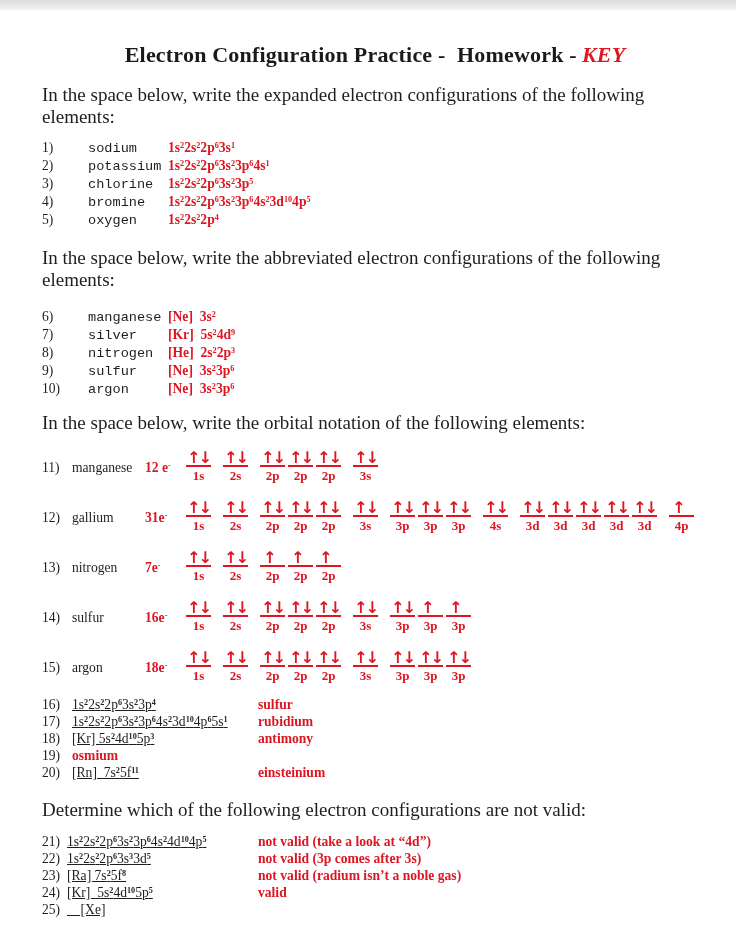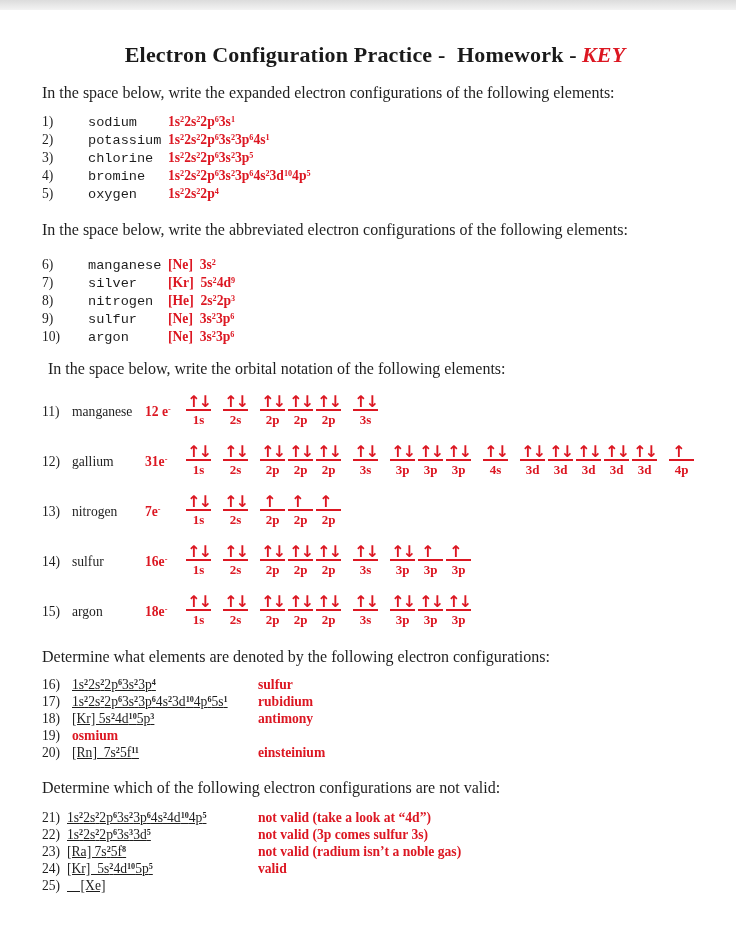--- a/index.html
+++ b/index.html
@@ -20,23 +20,23 @@
     font-weight: bold;
     letter-spacing: 0.2px;
     margin-top: 2px;
     color: #1a1a1a;
     white-space: pre;
   }
   .title .key { color: var(--red); margin-left: 5px; font-style: italic; }
 
   :root { --red: #dc1722; }
 
-  .intro { font-size: 16px; margin-top: 16px; color: #1e1e1e; }
+  .intro { font-size: 19px; margin-top: 16px; color: #1e1e1e; }
   .intro.mt18 { margin-top: 18px; }
-  .intro.mt14 { margin-top: 14px; margin-left: 6px; }
+  .intro.mt14 { margin-top: 14px; }
   .intro.mt20 { margin-top: 20px; }
 
   .item-list { margin-top: 11px; }
   .item-list.mt17 { margin-top: 17px; }
   .item-list.mt10 { margin-top: 10px; }
   .item-list.mt12 { margin-top: 12px; }
 
   .cfg-row { display: flex; font-size: 13.6px; line-height: 17px; align-items: baseline; }
   .col-num  { width: 46px; flex: none; }
   .col-name { width: 80px; flex: none; font-family: Liberation Mono, monospace; }
@@ -189,21 +189,20 @@
       <span class="o-orbs"><span class="orb-group"><span class="orb"><span class="arrows">↑↓</span><span class="olbl">1s</span></span></span><span class="orb-group"><span class="orb"><span class="arrows">↑↓</span><span class="olbl">2s</span></span></span><span class="orb-group"><span class="orb"><span class="arrows">↑↓</span><span class="olbl">2p</span></span><span class="orb"><span class="arrows">↑↓</span><span class="olbl">2p</span></span><span class="orb"><span class="arrows">↑↓</span><span class="olbl">2p</span></span></span><span class="orb-group"><span class="orb"><span class="arrows">↑↓</span><span class="olbl">3s</span></span></span><span class="orb-group"><span class="orb"><span class="arrows">↑↓</span><span class="olbl">3p</span></span><span class="orb half"><span class="arrows">↑</span><span class="olbl">3p</span></span><span class="orb half"><span class="arrows">↑</span><span class="olbl">3p</span></span></span></span>
     </div>
     <div class="orb-row">
       <span class="o-num">15)</span>
       <span class="o-name">argon</span>
       <span class="o-elec red-cfg">18e<sup>-</sup></span>
       <span class="o-orbs"><span class="orb-group"><span class="orb"><span class="arrows">↑↓</span><span class="olbl">1s</span></span></span><span class="orb-group"><span class="orb"><span class="arrows">↑↓</span><span class="olbl">2s</span></span></span><span class="orb-group"><span class="orb"><span class="arrows">↑↓</span><span class="olbl">2p</span></span><span class="orb"><span class="arrows">↑↓</span><span class="olbl">2p</span></span><span class="orb"><span class="arrows">↑↓</span><span class="olbl">2p</span></span></span><span class="orb-group"><span class="orb"><span class="arrows">↑↓</span><span class="olbl">3s</span></span></span><span class="orb-group"><span class="orb"><span class="arrows">↑↓</span><span class="olbl">3p</span></span><span class="orb"><span class="arrows">↑↓</span><span class="olbl">3p</span></span><span class="orb"><span class="arrows">↑↓</span><span class="olbl">3p</span></span></span></span>
     </div>
   </div>
 
-  <div class="intro mt20">Determine what elements are denoted by the following electron configurations:</div>
   <div class="item-list mt10">
     <div class="cfg-row">
       <span class="id-num">16)</span>
       <span class="id-cfg blk-cfg">1s<sup>2</sup>2s<sup>2</sup>2p<sup>6</sup>3s<sup>2</sup>3p<sup>4</sup></span>
       <span class="answer">sulfur</span>
     </div>
     <div class="cfg-row">
       <span class="id-num">17)</span>
       <span class="id-cfg blk-cfg">1s<sup>2</sup>2s<sup>2</sup>2p<sup>6</sup>3s<sup>2</sup>3p<sup>6</sup>4s<sup>2</sup>3d<sup>10</sup>4p<sup>6</sup>5s<sup>1</sup></span>
       <span class="answer">rubidium</span>
@@ -227,21 +226,21 @@
   <div class="intro mt18">Determine which of the following electron configurations are not valid:</div>
   <div class="item-list mt12">
     <div class="cfg-row">
       <span class="vd-num">21)</span>
       <span class="vd-cfg blk-cfg">1s<sup>2</sup>2s<sup>2</sup>2p<sup>6</sup>3s<sup>2</sup>3p<sup>6</sup>4s<sup>2</sup>4d<sup>10</sup>4p<sup>5</sup></span>
       <span class="answer">not valid (take a look at “4d”)</span>
     </div>
     <div class="cfg-row">
       <span class="vd-num">22)</span>
       <span class="vd-cfg blk-cfg">1s<sup>2</sup>2s<sup>2</sup>2p<sup>6</sup>3s<sup>3</sup>3d<sup>5</sup></span>
-      <span class="answer">not valid (3p comes sulfur 3s)</span>
+      <span class="answer">not valid (3p comes after 3s)</span>
     </div>
     <div class="cfg-row">
       <span class="vd-num">23)</span>
       <span class="vd-cfg blk-cfg">[Ra] 7s<sup>2</sup>5f<sup>8</sup></span>
       <span class="answer">not valid (radium isn’t a noble gas)</span>
     </div>
     <div class="cfg-row">
       <span class="vd-num">24)</span>
       <span class="vd-cfg blk-cfg">[Kr]&nbsp; 5s<sup>2</sup>4d<sup>10</sup>5p<sup>5</sup></span>
       <span class="answer">valid</span>

